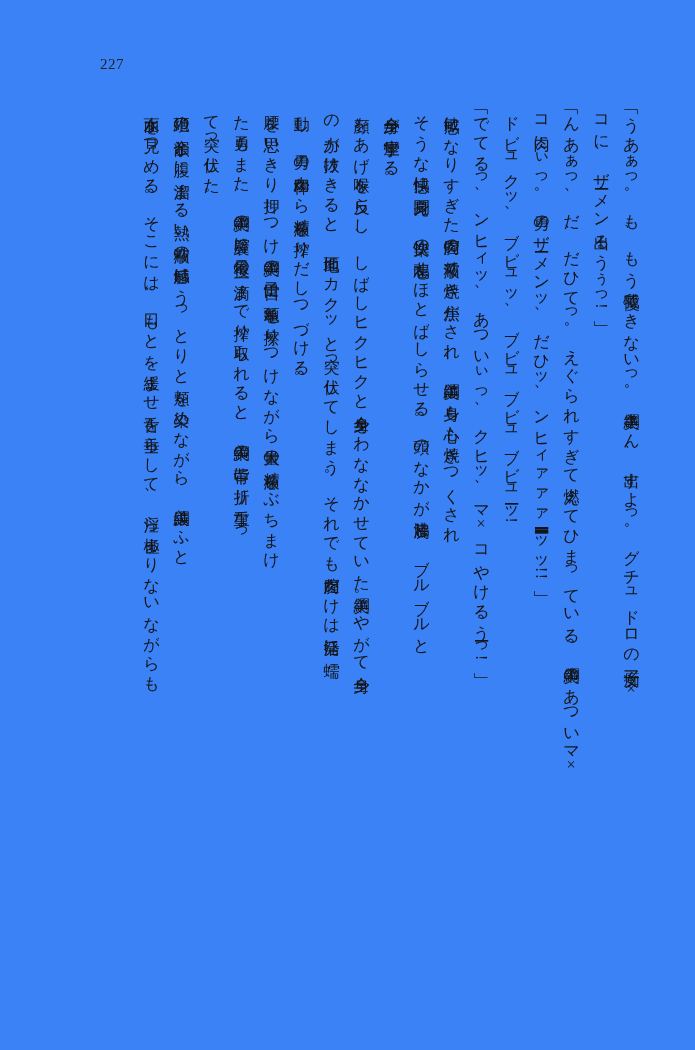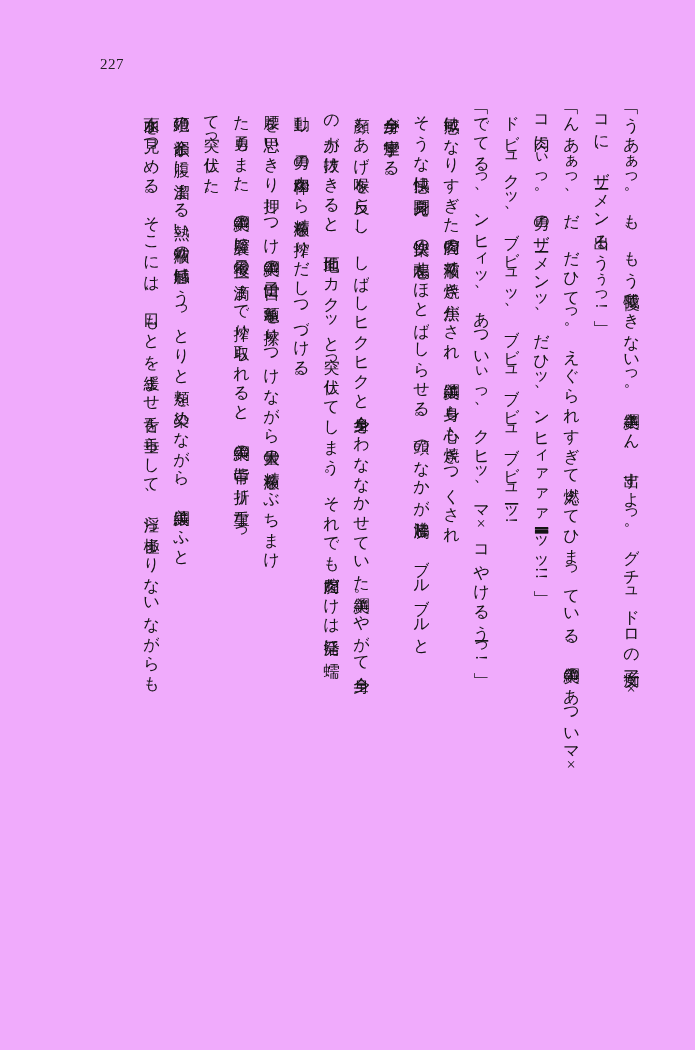--- a/index.html
+++ b/index.html
@@ -14,21 +14,21 @@
     color: #1a1a1a;
     overflow: hidden;
     position: relative;
   }
   #page {
     position: absolute;
     left: 0;
     top: 0;
     width: 695px;
     height: 1050px;
-    background: #f0abfc;
+    background: #3b82f6;
   }
   #page-number {
     position: absolute;
     left: 100px;
     top: 56px;
     font-size: 15px;
     letter-spacing: 0.5px;
     color: #222;
     font-family: "Liberation Serif", "DejaVu Serif", serif;
   }

